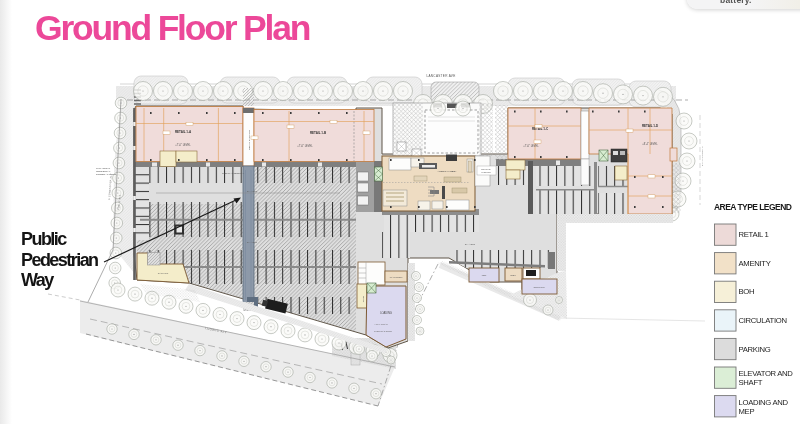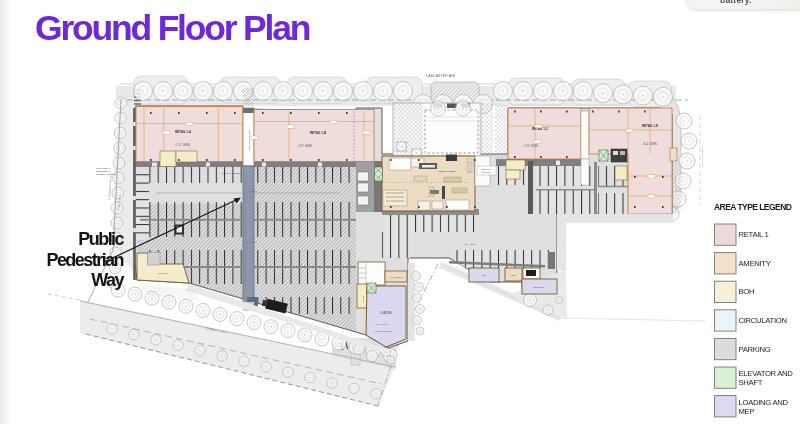--- a/index.html
+++ b/index.html
@@ -5,21 +5,21 @@
   html,body { margin:0; padding:0; }
   body { width:800px; height:424px; overflow:hidden; background:#ffffff;
          font-family:"Liberation Sans", sans-serif; position:relative; }
   svg text { font-family:"Liberation Sans", sans-serif; }
 </style>
 </head>
 <body>
 
 <div style="position:absolute;left:0;top:0;width:12px;height:424px;background:linear-gradient(90deg,#e9e9e9,#ffffff);"></div>
 
-<div style="position:absolute;left:35px;top:8px;font-size:35.5px;font-weight:bold;color:#6d28d9;letter-spacing:-2.2px;">Ground Floor Plan</div>
+<div style="position:absolute;left:35px;top:8px;font-size:35.5px;font-weight:bold;color:#ec4899;letter-spacing:-2.2px;">Ground Floor Plan</div>
 
 <div style="position:absolute;left:687px;top:-29px;width:160px;height:38px;border-radius:0 0 0 10px;background:linear-gradient(90deg,#f4f4f5 40%,#eeeadb);box-shadow:0 1px 4px rgba(0,0,0,0.18);">
   <span style="position:absolute;left:33px;top:24px;font-size:8.5px;color:#555;font-weight:bold;letter-spacing:0.2px;">battery.</span>
 </div>
 
 <svg width="800" height="424" viewBox="0 0 800 424" style="position:absolute;left:0;top:0;">
 <defs>
 <pattern id="h45" width="3.8" height="3.8" patternUnits="userSpaceOnUse">
  <path d="M-0.9,0.9 L0.9,-0.9 M0,3.8 L3.8,0 M2.85,4.75 L4.75,2.85" stroke="#858585" stroke-width="0.62" fill="none"></path>
 </pattern>
@@ -780,13 +780,13 @@
 <text x="738.5" y="385.2" font-size="7.7" fill="#1c1c1c" letter-spacing="-0.3">SHAFT</text>
 </g>
 
 <g>
       <rect x="714.5" y="395.6" width="21.5" height="21.3" fill="#dcdaf0" stroke="#777" stroke-width="0.9"></rect>
 <text x="738.5" y="404.8" font-size="7.7" fill="#1c1c1c" letter-spacing="-0.3">LOADING AND</text>
 <text x="738.5" y="413.8" font-size="7.7" fill="#1c1c1c" letter-spacing="-0.3">MEP</text>
 </g>
 </svg>
 
-<div style="position:absolute;left:-1px;top:229px;width:124px;text-align:right;font-size:18px;font-weight:bold;color:#141414;letter-spacing:-1.55px;line-height:20.5px;">Public<br>Pedestrian<br>Way</div>
+<div style="position:absolute;left:-1px;top:229px;width:124px;text-align:left;font-size:18px;font-weight:bold;color:#141414;letter-spacing:-1.55px;line-height:20.5px;padding-left:22px;">Public<br>Pedestrian<br>Way</div>
 
 </body></html>

